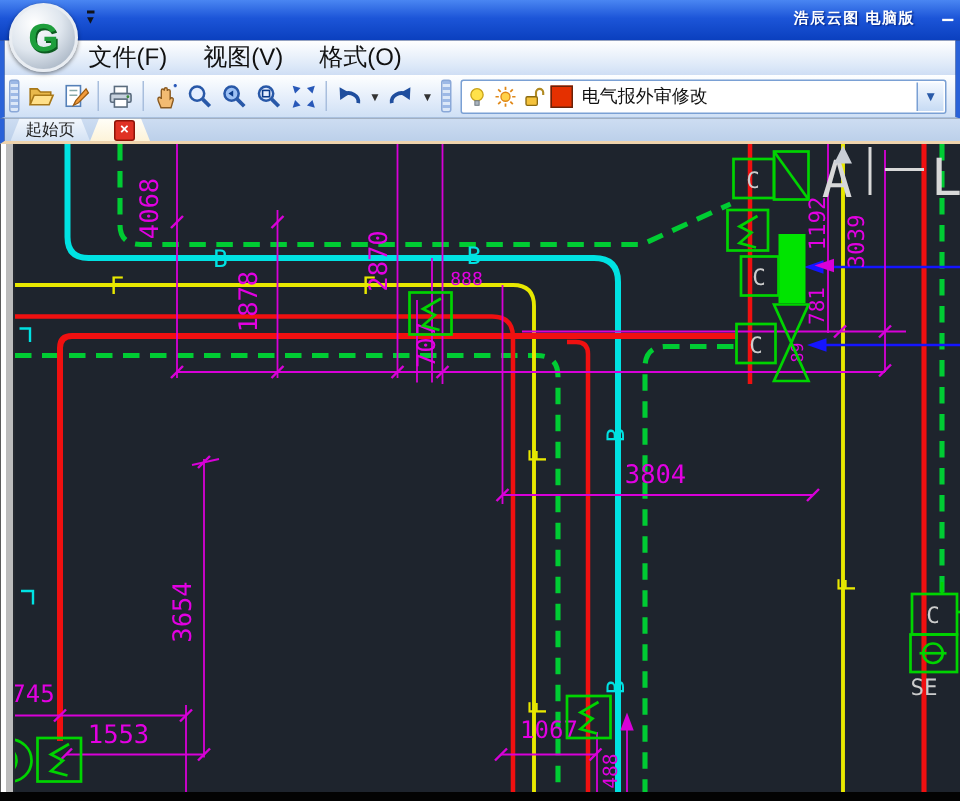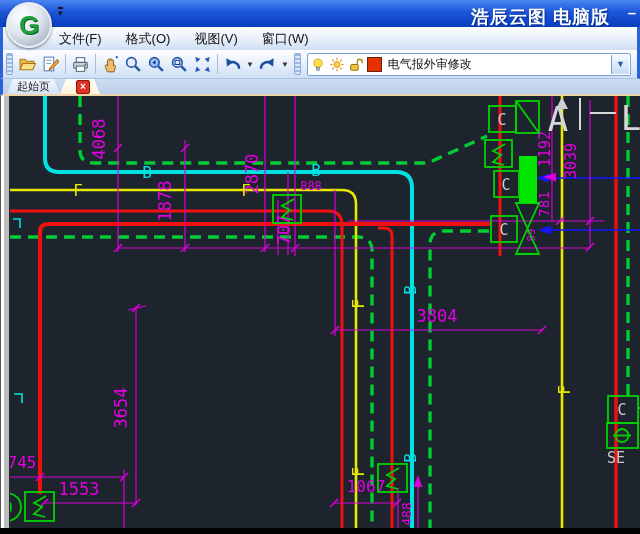--- a/index.html
+++ b/index.html
@@ -2,35 +2,35 @@
 <html><head>
 <meta charset="utf-8">
 <style>
   html,body{margin:0;padding:0;background:#444;}
   #app{position:relative;width:640px;height:534px;overflow:hidden;
        font-family:"Liberation Sans","DejaVu Sans",sans-serif;user-select:none;}
   
   #titlebar{position:absolute;left:0;top:0;width:640px;height:27px;
     background:linear-gradient(#4a86f2 0%,#1c55d8 45%,#0a3fbe 100%);}
   #apptitle{position:absolute;right:30px;top:5px;color:#fff;font-weight:bold;
-    font-size:18px;letter-spacing:1px;text-shadow:1px 1px 1px #03278a;}
+    font-size:10px;letter-spacing:1px;text-shadow:1px 1px 1px #03278a;}
   #minbtn{position:absolute;right:4px;top:4px;color:#fff;font-weight:bold;font-size:15px;}
   #logo{position:absolute;left:6px;top:2px;width:42px;height:42px;border-radius:50%;
     background:radial-gradient(circle at 35% 28%,#ffffff 0%,#dfe6ee 45%,#93a2b4 100%);
     border:2px solid #e9edf2;box-shadow:0 1px 3px rgba(0,0,0,.5);z-index:30;
     display:flex;align-items:center;justify-content:center;}
   #logoletter{font-size:26px;font-weight:bold;color:#1e9e3c;text-shadow:1px 1px 0 #0c5c20;}
   #logocaret{position:absolute;left:58px;top:7px;color:#10131a;font-size:9px;
     border-top:2px solid #10131a;line-height:8px;z-index:31;}
   
   #menubar{position:absolute;left:0;top:27px;width:640px;height:23px;
     background:linear-gradient(#ffffff,#dce8f8 75%,#cfdef4);
     display:flex;align-items:center;padding-left:44px;box-sizing:border-box;
     border-left:3px solid #2a62d8;border-right:3px solid #2a62d8;}
-  .mi{font-size:13px;color:#111;padding:2px 12px;white-space:nowrap;}
+  .mi{font-size:16px;color:#111;padding:2px 12px;white-space:nowrap;}
   
   #toolbar{position:absolute;left:0;top:50px;width:640px;height:29px;
     background:linear-gradient(#feffff,#e2ecfa 60%,#cfe0f5);
     border-bottom:1px solid #a9c0de;display:flex;align-items:center;
     border-left:3px solid #2a62d8;border-right:3px solid #2a62d8;box-sizing:border-box;}
   .grip{width:5px;height:20px;margin:0 3px;border-radius:2px;
     background:repeating-linear-gradient(#9db9e6 0 2px,#dce8f8 2px 4px);border:1px solid #8aa8d8;}
   .tbtn{width:23px;height:23px;display:flex;align-items:center;justify-content:center;}
   .tsep{width:1px;height:20px;background:#a8bedd;margin:0 3px;}
   .caret{font-size:8px;color:#333;padding:0 2px;}
@@ -71,23 +71,22 @@
     <span id="apptitle">浩辰云图 电脑版</span>
     <span id="minbtn">–</span>
   </div>
   <div id="logo">
     <span id="logoletter">G</span>
   </div>
   <span id="logocaret">▾</span>
 
   <div id="menubar">
     <span class="mi">文件(F)</span>
+    <span class="mi">视图(V)</span>
     <span class="mi">格式(O)</span>
-    <span class="mi">视图(V)</span>
-    <span class="mi">窗口(W)</span>
   </div>
 
   <div id="toolbar">
     <span class="grip"></span>
     <span class="tbtn">
       <svg width="19" height="19" viewBox="0 0 18 18">
         <path d="M2,14 V4 h4.5 l2,2 H15 v2" fill="#e8b84b" stroke="#a87818" stroke-width="1"></path>
         <path d="M2,14 L4.5,8 H16.5 L14,14 Z" fill="#ffe08a" stroke="#a87818" stroke-width="1"></path>
       </svg>
     </span>

